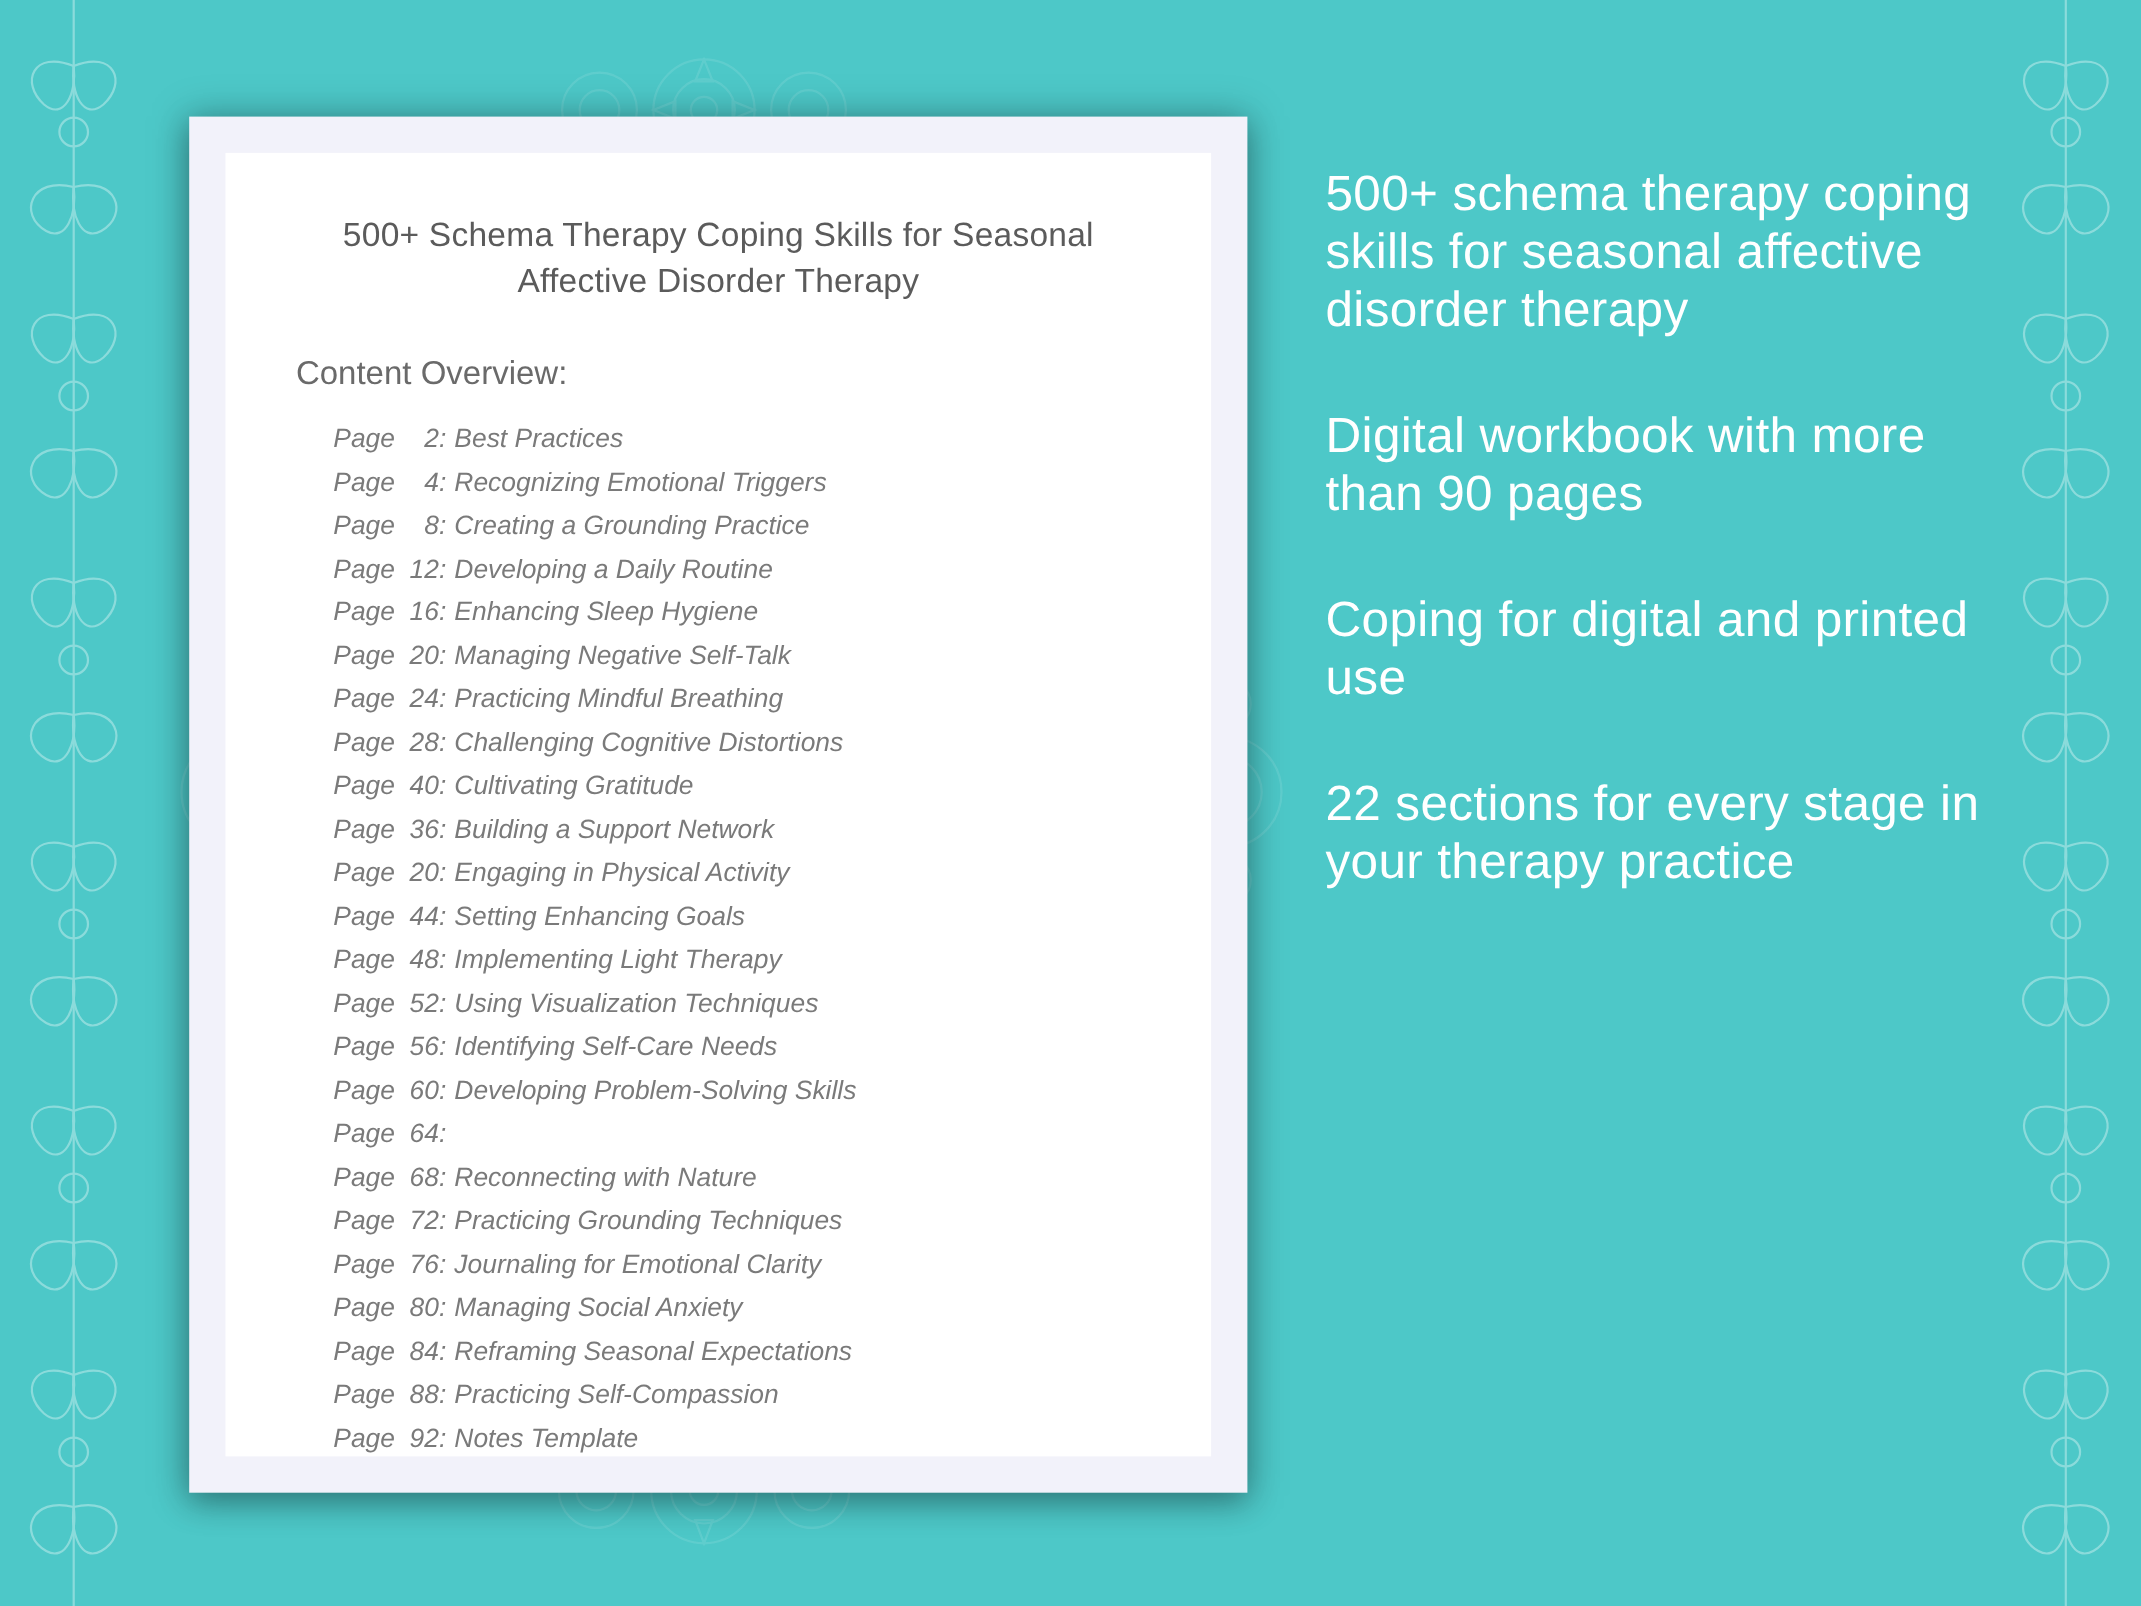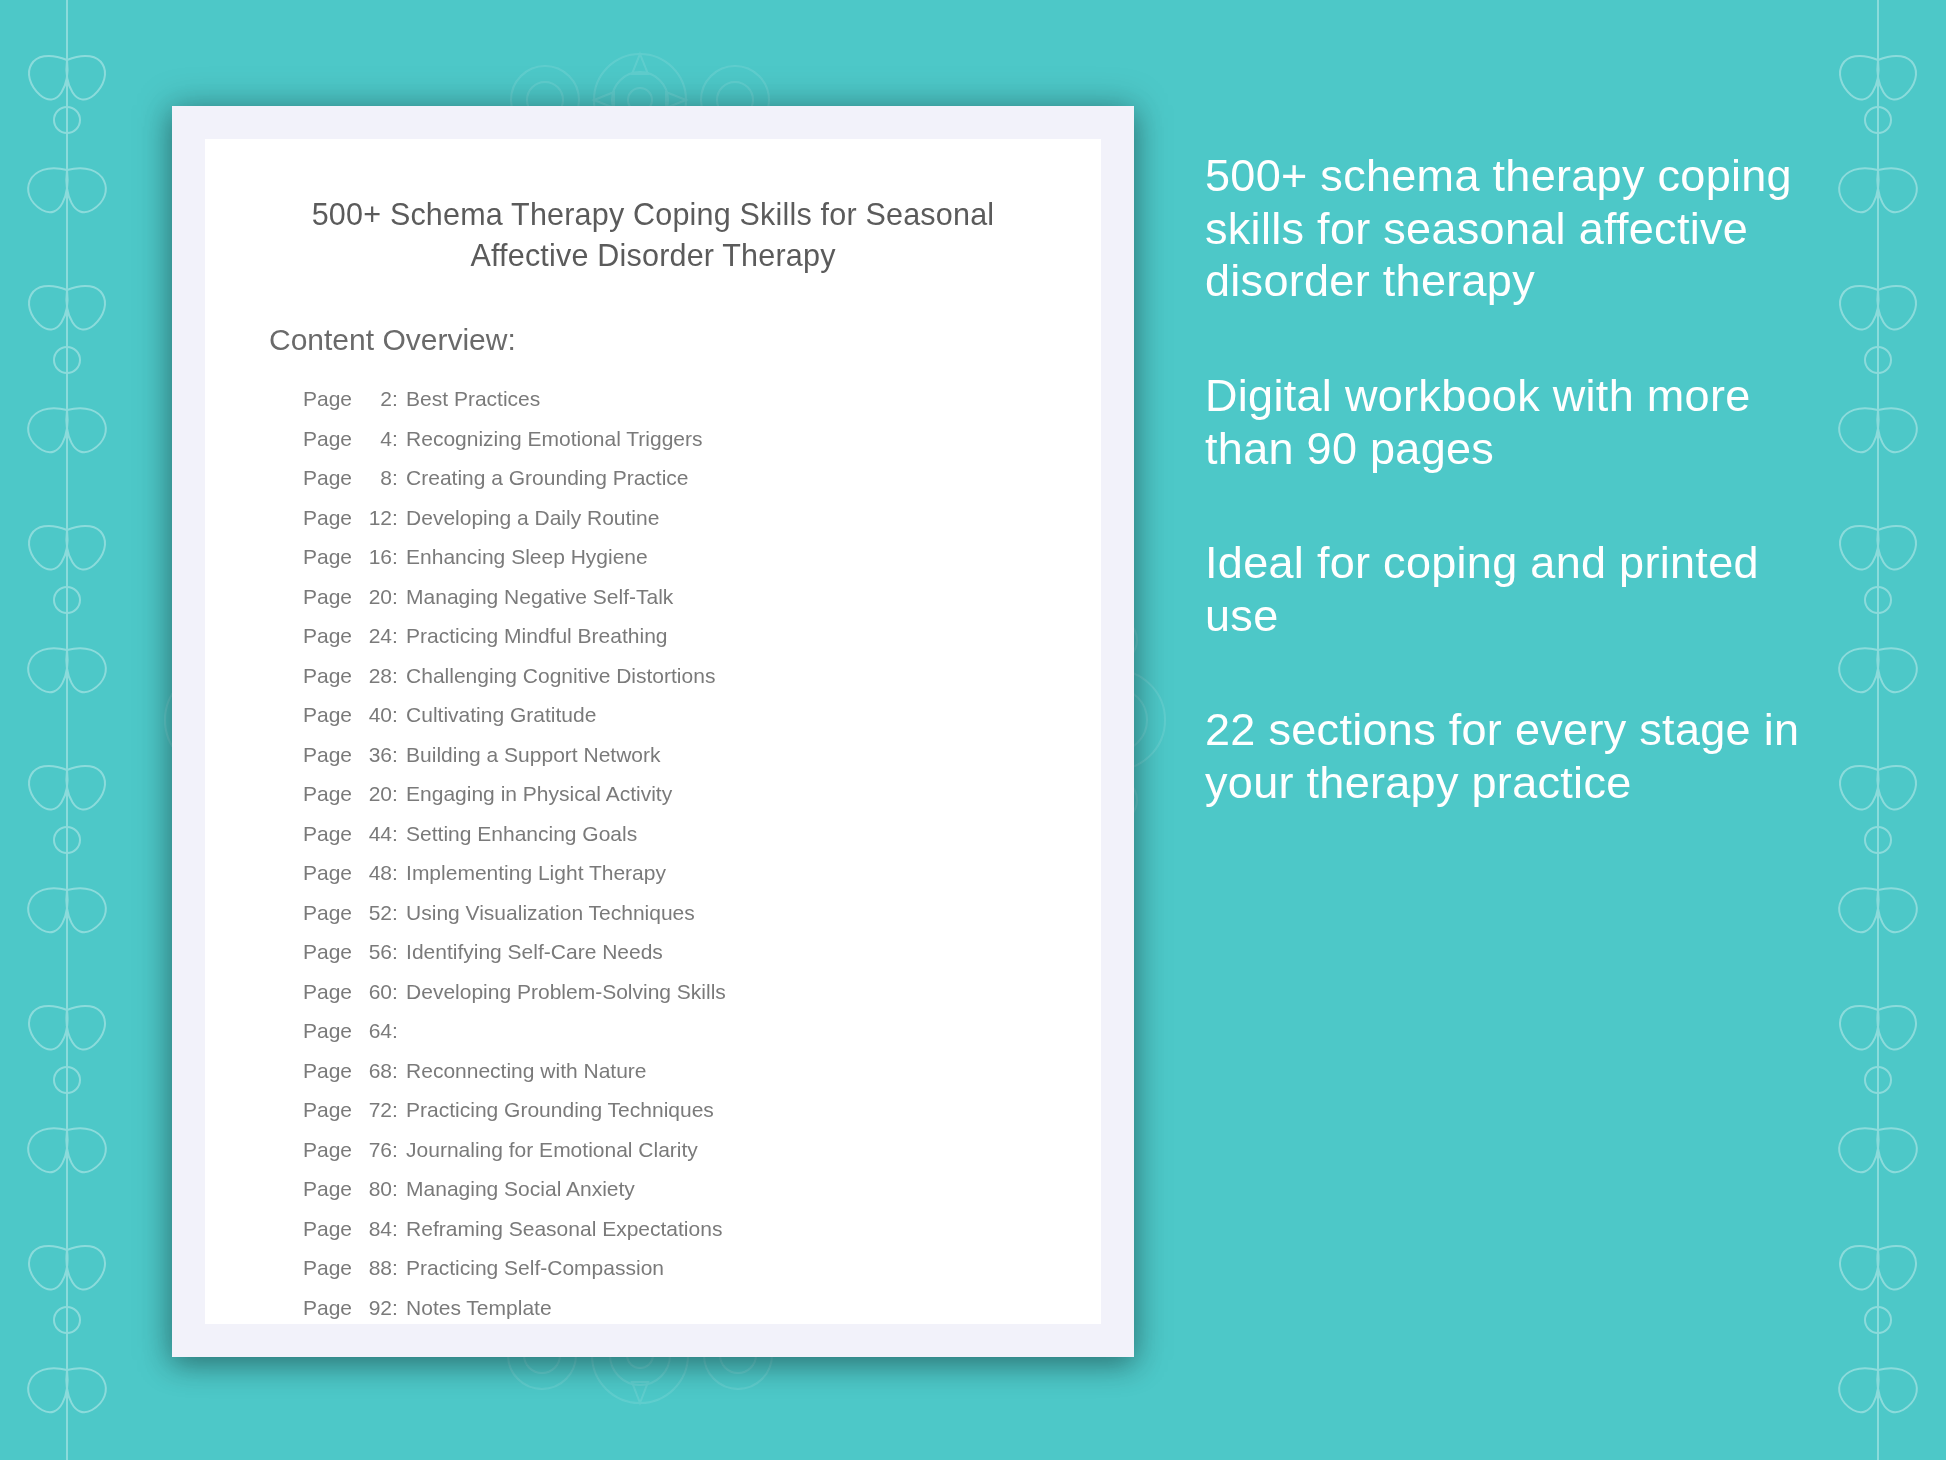--- a/index.html
+++ b/index.html
@@ -83,26 +83,27 @@
     font-weight: 400;
   }
 
   .toc {
     margin: 0;
     padding: 22px 0 0 0;
     list-style: none;
   }
   .toc li {
     display: flex;
-    font-size: 21px;
+    font-size: 24px;
     color: #7a7a7a;
     padding: 0 0 0 98px;
     height: 39.5px;
     line-height: 39.5px;
     white-space: nowrap;
+    font-style: italic;
   }
   .toc .pg-word { }
   .toc .pg-num {
     display: inline-block;
     width: 34px;
     text-align: right;
     margin-left: 6px;
   }
   .toc .pg-sep { width: 14px; display: inline-block; }
   .toc .pg-title { }
@@ -418,15 +419,15 @@
           <span class="pg-sep">:</span>
           <span class="pg-title">Notes Template</span>
         </li>
       </ul>
   </div>
 </div>
 
 <div class="copy" id="copy-block">
     <p>500+ schema therapy coping skills for seasonal affective disorder therapy</p>
     <p>Digital workbook with more than 90 pages</p>
-    <p>Ideal for coping and printed use</p>
+    <p>Coping for digital and printed use</p>
     <p>22 sections for every stage in your therapy practice</p>
   </div>
 
 </body></html>

